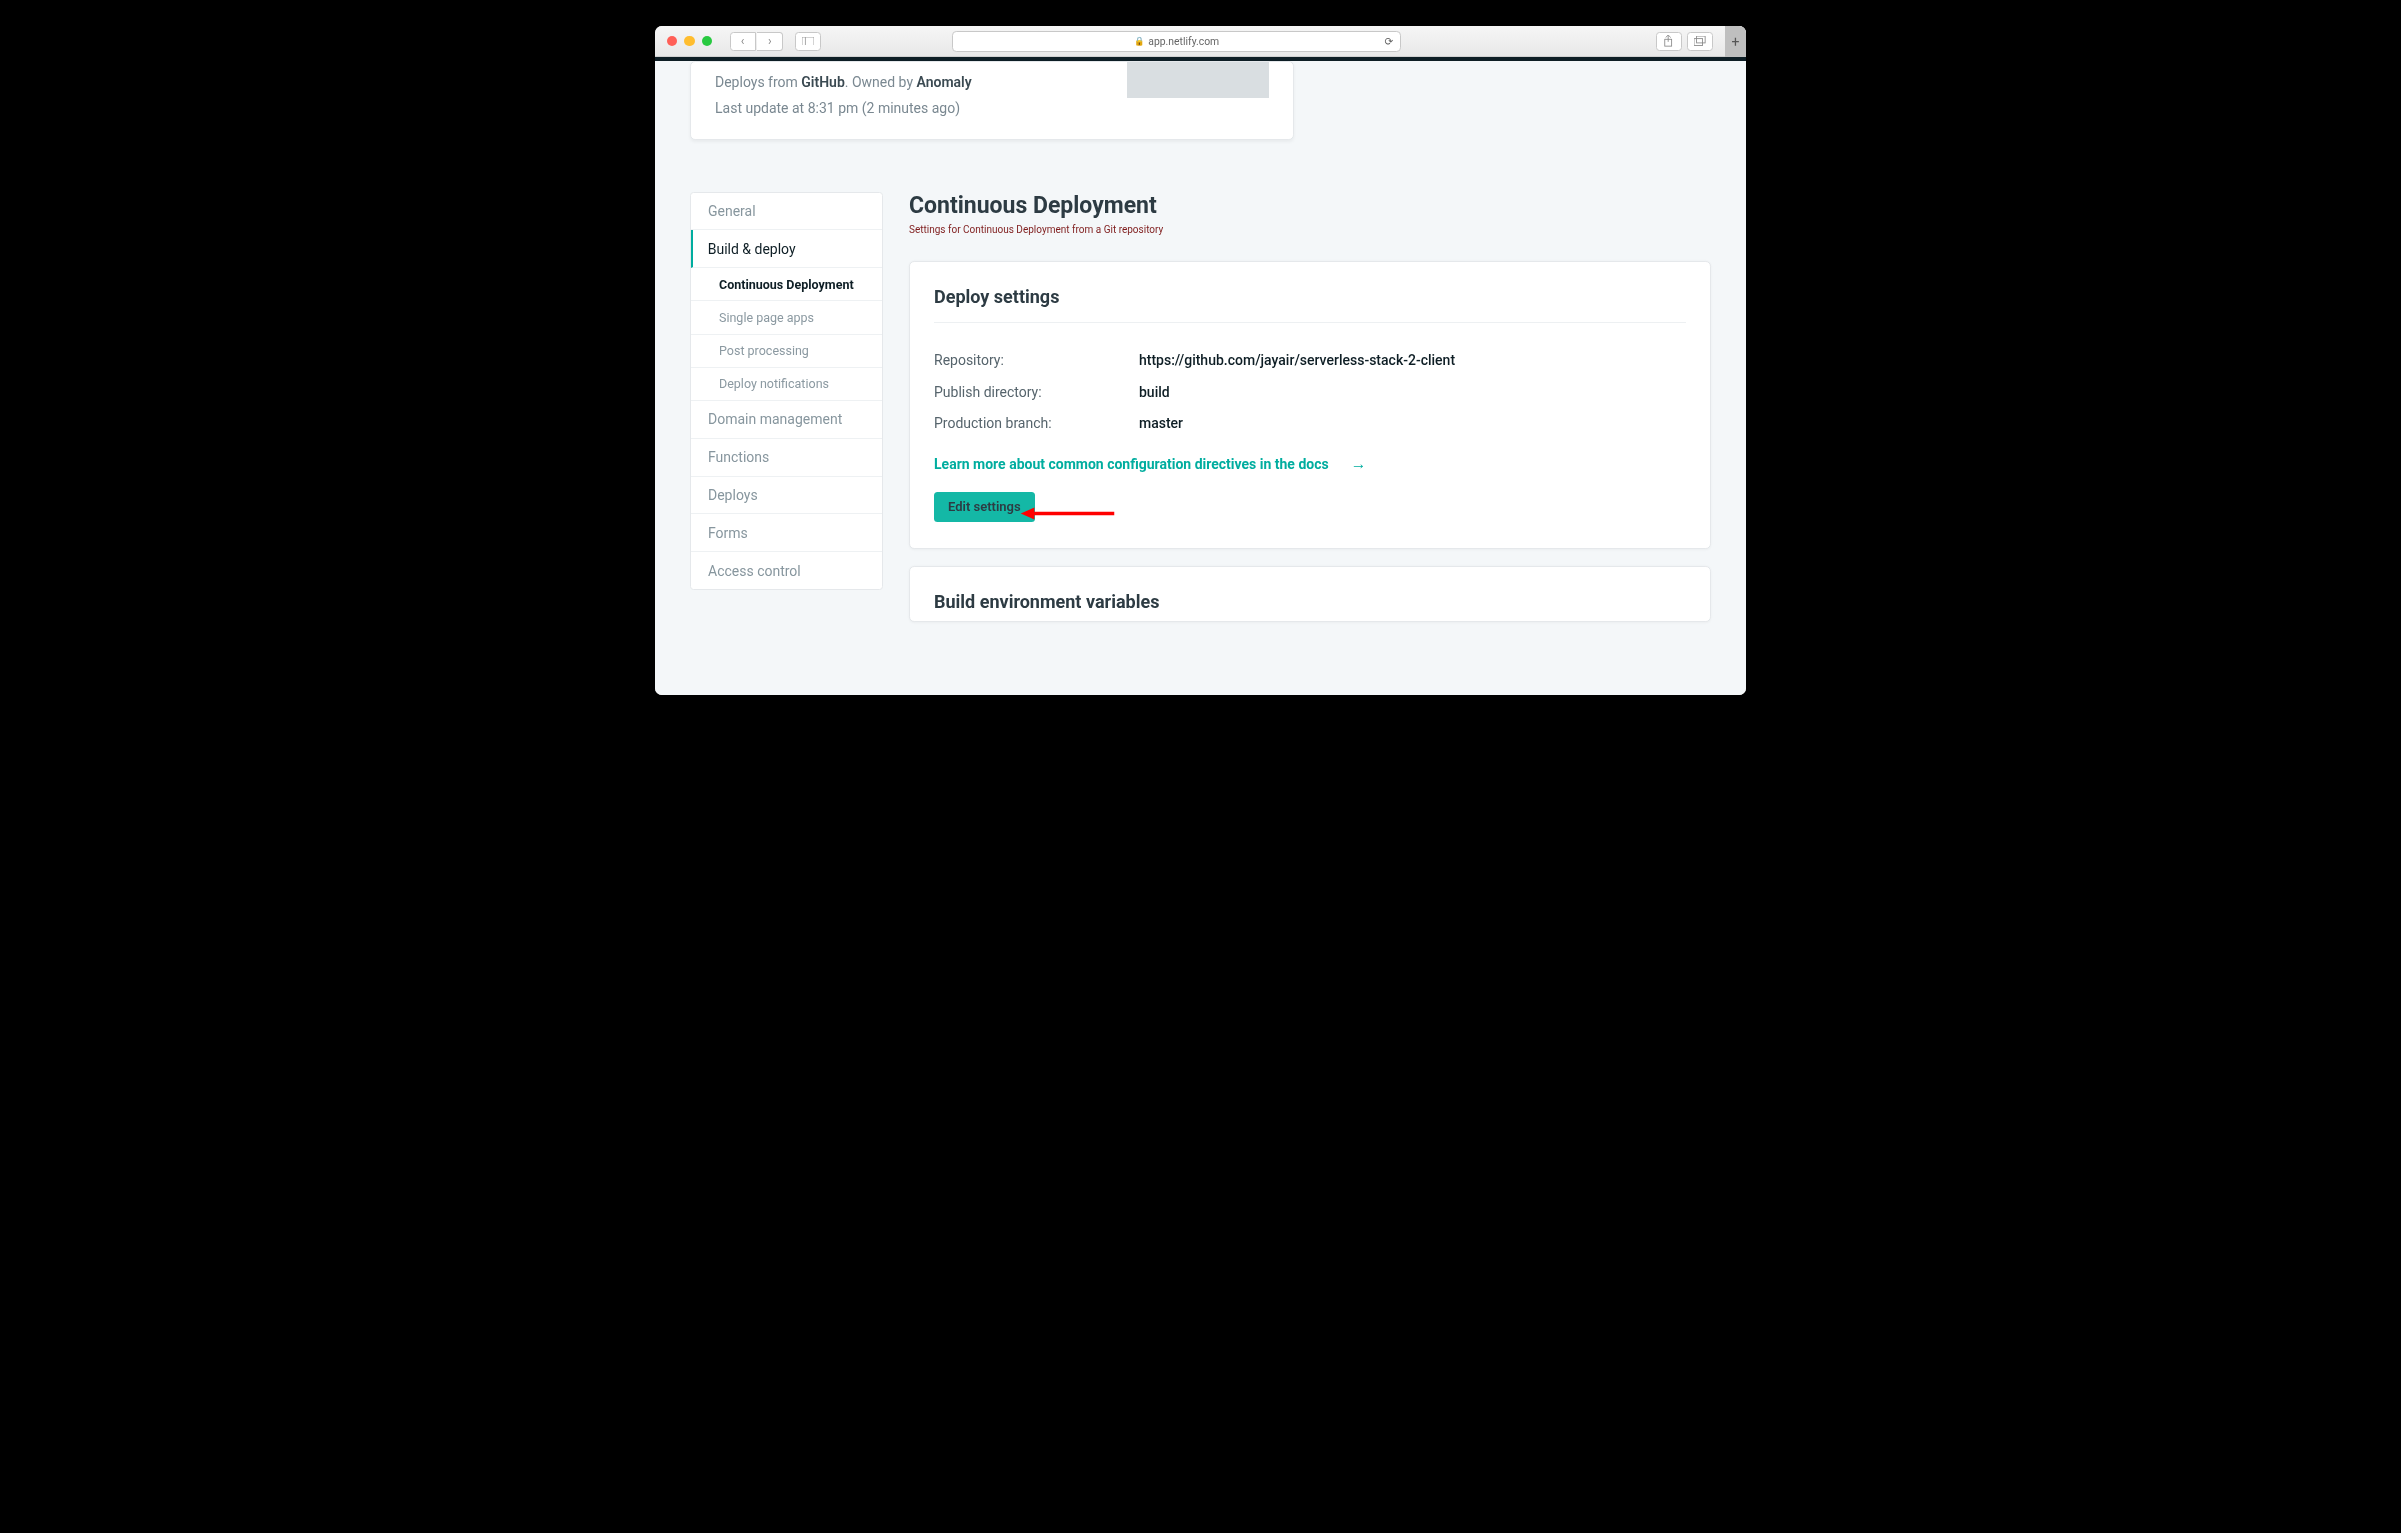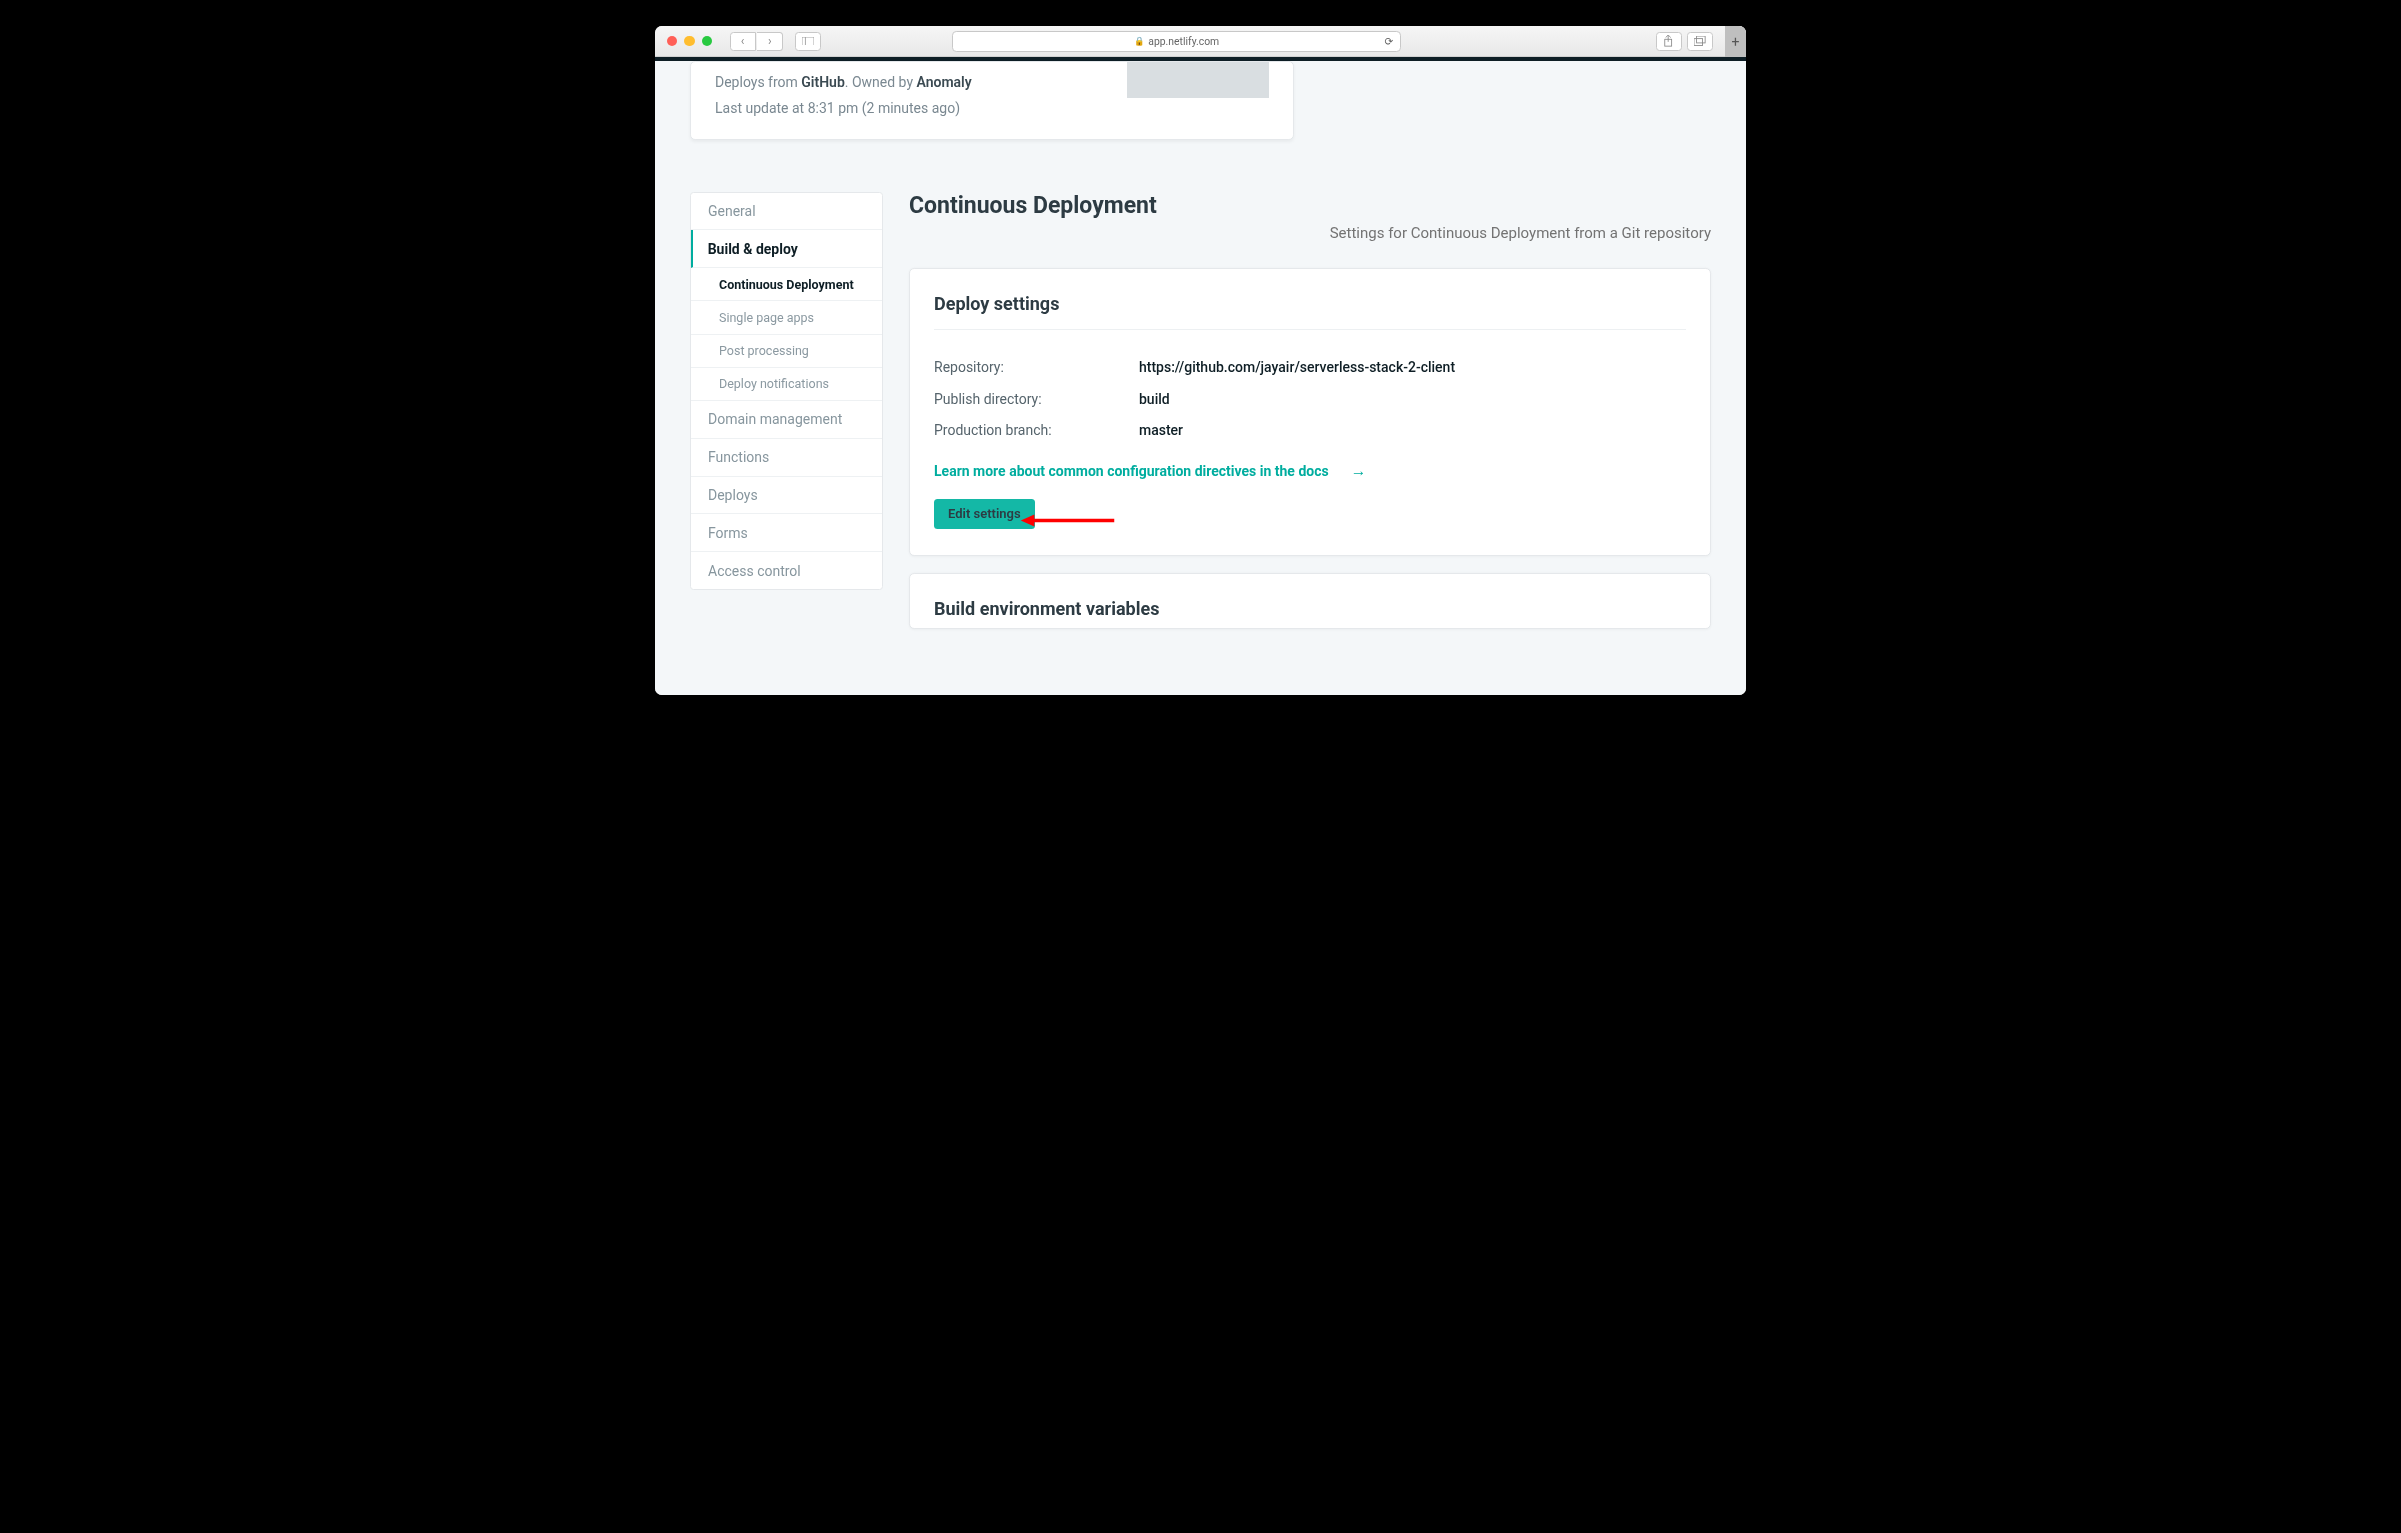--- a/index.html
+++ b/index.html
@@ -26,28 +26,28 @@
 
 .topcard-wrap{padding:0 35px;}
 .topcard{background:#fff; border:0.9px solid #e5e8eb; border-radius:5.2px; box-shadow:0 1.7px 3.5px rgba(0,0,0,.05); padding:7px 24px 17px; display:flex; justify-content:space-between; align-items:flex-start; max-width:604px;}
 .topcard .meta{color:#7a8891; font-size:14px; line-height:1.9;}
 .topcard .meta b{color:#3b4a52; font-weight:600;}
 .thumb{width:142px; height:36px; background:#d9dee1; margin-top:-7px;}
 
 .content{display:flex; gap:26px; padding:52px 35px 0;}
 .sidebar{width:193px; background:#fff; border:0.9px solid #e5e8eb; border-radius:3.5px; overflow:hidden; align-self:flex-start;}
 .side-item{padding:10.4px 17px; font-size:14px; color:#87969e; border-bottom:0.9px solid #eef1f3; cursor:pointer;}
-.side-item.active{color:#0e1e25; font-weight:700; border-left:2.6px solid #00ad9f; padding-left:14.7px;}
+.side-item.active{color:#0e1e25; font-weight:400; border-left:2.6px solid #00ad9f; padding-left:14.7px;}
 .side-sub{padding:8.6px 17px 8.6px 28px; font-size:12.5px; color:#8b99a1; border-bottom:0.9px solid #eef1f3; cursor:pointer;}
 .side-sub.sel{color:#0e1e25; font-weight:700;}
 .side-item:last-child{border-bottom:none;}
 
 .main{flex:1;}
 .page-title{font-size:23px; font-weight:700; color:#2d3b43; margin-bottom:5.2px;}
-.page-sub{font-size:15px; color:#737373; margin-bottom:26px;text-align:right;}
+.page-sub{font-size:10px; color:#7f1d1d; margin-bottom:26px;}
 
 .card{background:#fff; border:0.9px solid #e5e8eb; border-radius:5.2px; box-shadow:0 0.9px 2.6px rgba(0,0,0,.04); padding:24px 24px 26px; margin-bottom:17px;}
 .card h2{font-size:18px; font-weight:700; color:#2d3b43; padding-bottom:15.5px; border-bottom:0.9px solid #edf0f2; margin-bottom:21px;}
 .row{display:flex; padding:7.8px 0; font-size:14px;}
 .row .label{width:205px; color:#56646c;}
 .row .val{color:#0e1e25; font-weight:500;}
 .learn{display:inline-flex; align-items:center; gap:22px; color:#00ad9f; font-weight:700; font-size:14px; margin-top:15.5px; cursor:pointer;}
 .learn .arr{font-size:15.5px;}
 .edit-btn{display:inline-block; margin-top:19px; padding:7.8px 14px; background:#14b8a6; border:none; border-radius:3.5px; font-size:13px; font-weight:600; color:#2d3b43; cursor:pointer;}
 

